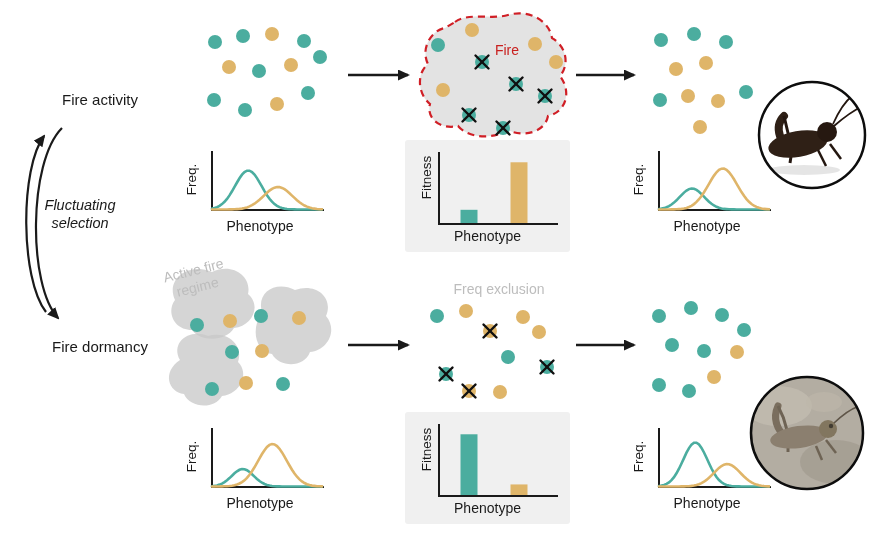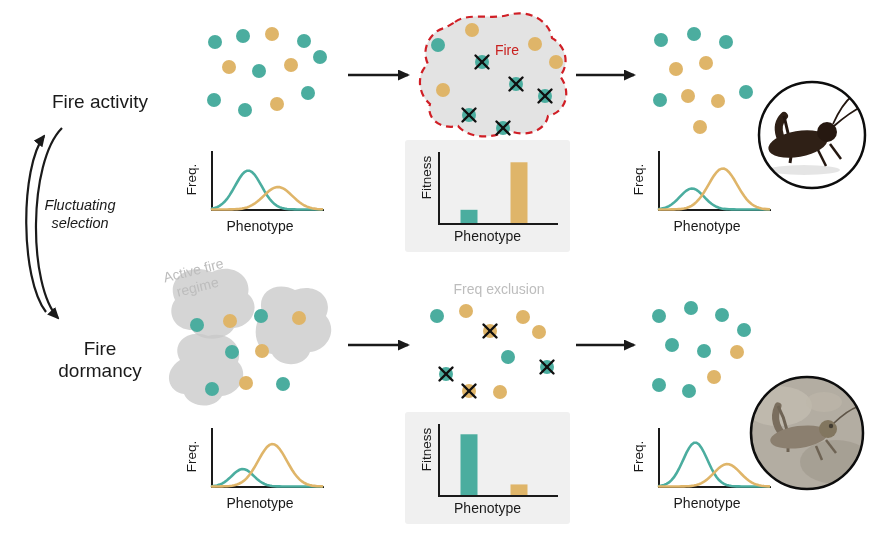--- a/index.html
+++ b/index.html
@@ -1,19 +1,19 @@
 <!DOCTYPE html>
 <html><head>
 <meta charset="utf-8">
 <style>
   html,body{margin:0;padding:0;background:#ffffff;}
   .canvas{position:relative;width:869px;height:534px;background:#fff;overflow:hidden;
           font-family:"Liberation Sans",sans-serif;color:#1a1a1a;}
   .abs{position:absolute;}
-  .side-label{font-size:19px;text-align:center;}
+  .side-label{font-size:15px;text-align:center;}
   .fluct{font-style:italic;font-size:14.5px;text-align:center;white-space:pre-line;line-height:1.25;}
   .fire-label{color:#C9201F;font-size:14px;text-align:center;}
   .gray-label{color:#BDBDBD;font-size:14px;text-align:center;white-space:pre-line;line-height:1.2;}
   .rotated{transform:rotate(-14deg);}
   .freq-plot{position:absolute;width:150px;height:100px;}
   .freq-plot svg{position:absolute;left:20px;top:2px;}
   .ylab{position:absolute;left:-24px;top:26px;width:60px;text-align:center;
         transform:rotate(-90deg);font-size:13.5px;}
   .xlab{position:absolute;left:0;top:72px;width:100%;text-align:center;font-size:14px;}
   .fitness-panel{position:absolute;width:165px;height:112px;background:#F0F0F0;border-radius:3px;}

